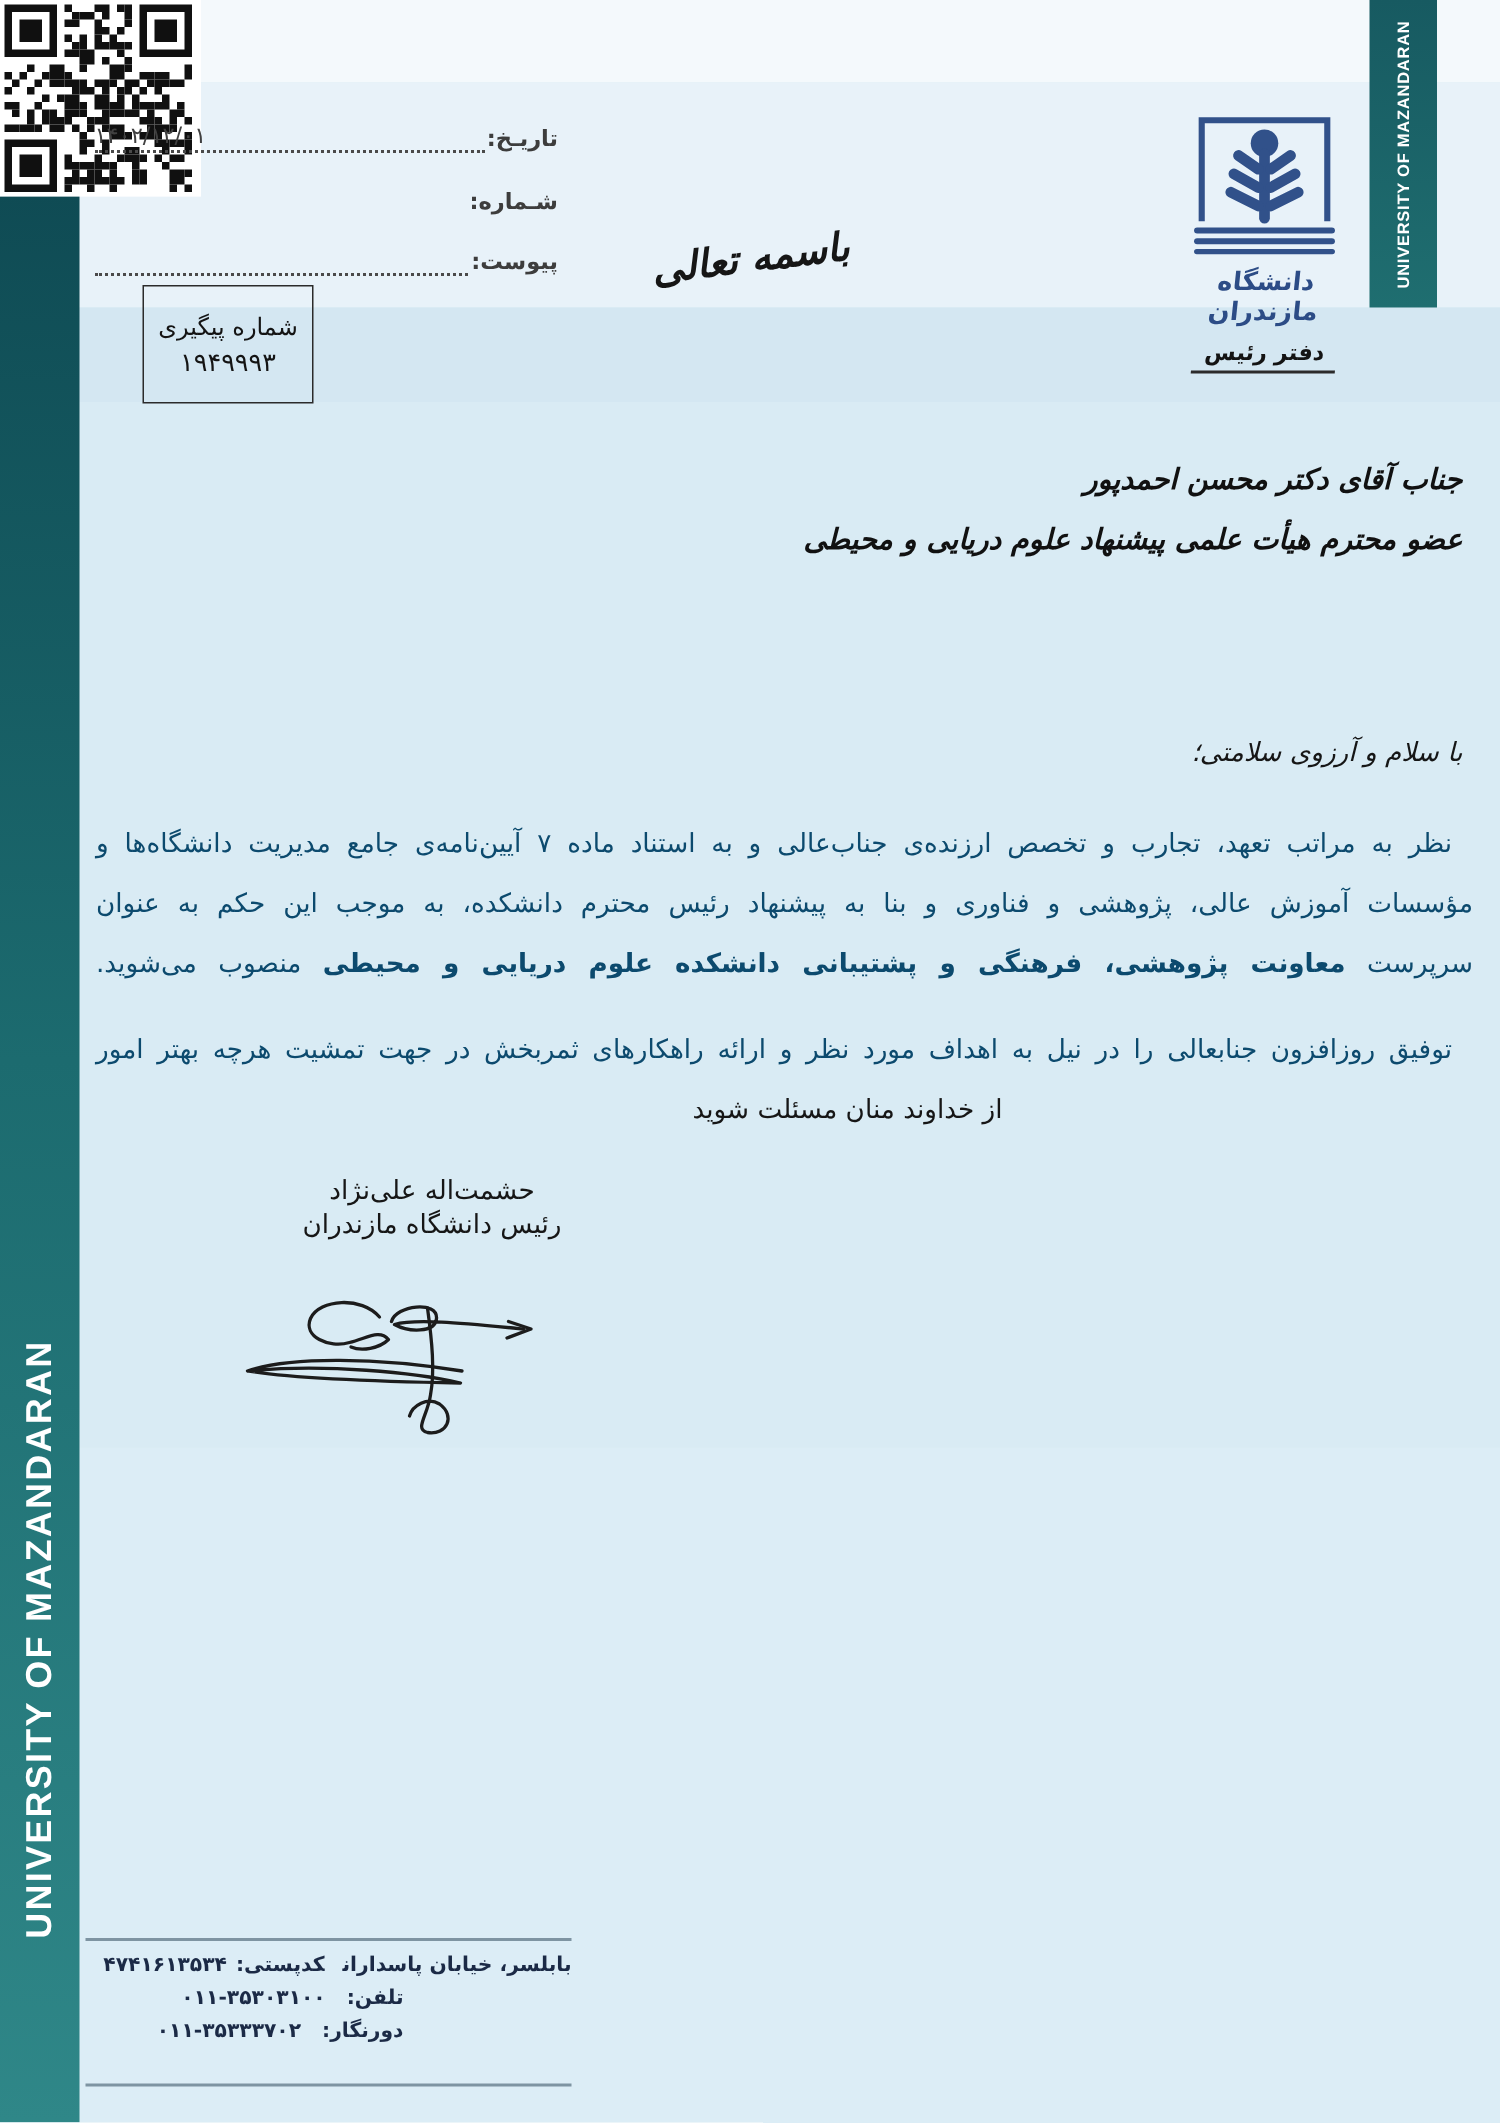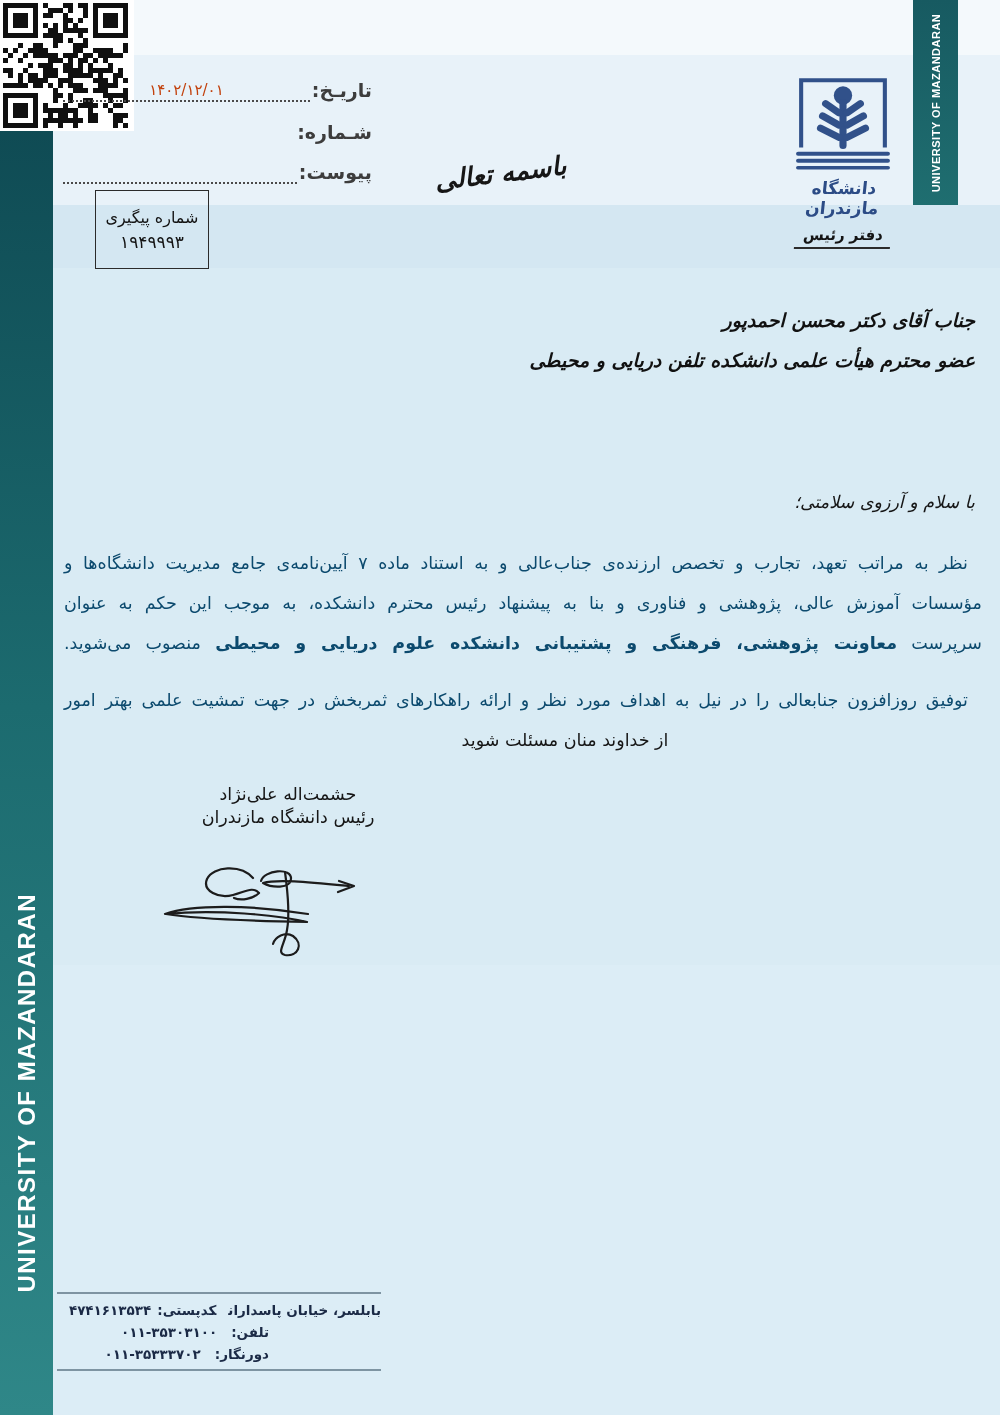--- a/index.html
+++ b/index.html
@@ -39,29 +39,29 @@
     font-size:11px;letter-spacing:0.5px;
   }
   
   .qr-wrap{position:absolute;left:0;top:0;width:134px;height:131px;background:#ffffff;}
   
   .field-row{
     position:absolute;left:63px;width:309px;height:24px;
     display:flex;direction:rtl;align-items:flex-end;
   }
   .field-row .flabel{
-    flex:0 0 auto;font-size:19px;font-weight:bold;color:#3d3d3d;
+    flex:0 0 auto;font-size:15px;font-weight:bold;color:#3d3d3d;
     padding-bottom:1px;margin-left:2px;
   }
   .field-row .dots{
     flex:1 1 auto;border-bottom:2px dotted #4a4a4a;height:22px;position:relative;
   }
   .field-row .fvalue{
-    position:absolute;left:0;right:0;bottom:1px;text-align:center;
-    font-size:15px;color:#c2410c;direction:rtl;
+    position:absolute;left:0;right:0;bottom:1px;text-align:left;
+    font-size:15px;color:#404040;direction:rtl;
   }
   .tracking-box{
     position:absolute;left:95px;top:190px;width:112px;height:77px;
     border:1.5px solid #2b2b2b;display:flex;flex-direction:column;
     align-items:center;justify-content:center;gap:5px;direction:rtl;
   }
   .tracking-box .tlabel{font-size:16px;color:#141414;}
   .tracking-box .tnumber{font-size:17px;color:#141414;letter-spacing:1px;text-align:right;}
   
   .basmala{
@@ -108,21 +108,21 @@
   }
   
   .sig-block{position:absolute;left:158px;width:260px;top:782px;text-align:center;}
   .sig-name{direction:rtl;font-size:17.5px;color:#161616;line-height:24px;}
   .sig-title{direction:rtl;font-size:17.5px;color:#161616;margin-top:1px;}
   .sig-svg{position:absolute;left:135px;top:852px;}
   
   .footer-block{
     position:absolute;left:57px;top:1292px;width:324px;
     border-top:2px solid #7e94a2;border-bottom:2px solid #7e94a2;
-    padding:5px 0 4px 0;
+    padding:5px 0 24px 0;
   }
   .footer-line{
     direction:rtl;text-align:right;font-size:13.5px;font-weight:bold;
     color:#1b2a46;line-height:22px;white-space:nowrap;
   }
   .footer-line.off{padding-right:112px;}
   .footer-line .num{direction:ltr;unicode-bidi:isolate;display:inline-block;}
   .footer-line .lbl{margin-left:14px;}
   .footer-line .plbl{margin:0 12px 0 6px;}
 </style>
@@ -427,33 +427,33 @@
       </g>
     </svg>
     <div class="logo-calligraphy">دانشگاه مازندران</div>
     <div>
       <span class="office-name">دفتر رئیس</span>
     </div>
   </div>
 
   <div class="recipient rtl-block">
     <div>جناب آقای دکتر محسن احمدپور</div>
-    <div>عضو محترم هیأت علمی دانشکده تلفن دریایی و محیطی</div>
+    <div>عضو محترم هیأت علمی پیشنهاد علوم دریایی و محیطی</div>
   </div>
 
   <div class="salutation rtl-block">با سلام و آرزوی سلامتی؛</div>
 
   <div class="body1">
     <div class="jline indent">نظر به مراتب تعهد، تجارب و تخصص ارزنده‌ی جناب‌عالی و به استناد ماده ۷ آیین‌نامه‌ی جامع مدیریت دانشگاه‌ها و</div>
     <div class="jline">مؤسسات آموزش عالی، پژوهشی و فناوری و بنا به پیشنهاد رئیس محترم دانشکده، به موجب این حکم به عنوان</div>
     <div class="jline"><span>سرپرست </span><span class="bold">معاونت پژوهشی، فرهنگی و پشتیبانی دانشکده علوم دریایی و محیطی</span><span> منصوب می‌شوید.</span></div>
   </div>
 
   <div class="body2">
-    <div class="jline indent">توفیق روزافزون جنابعالی را در نیل به اهداف مورد نظر و ارائه راهکارهای ثمربخش در جهت تمشیت علمی بهتر امور</div>
+    <div class="jline indent">توفیق روزافزون جنابعالی را در نیل به اهداف مورد نظر و ارائه راهکارهای ثمربخش در جهت تمشیت هرچه بهتر امور</div>
     <div class="cline">از خداوند منان مسئلت شوید</div>
   </div>
 
   <div class="sig-block">
     <div class="sig-name">حشمت‌اله علی‌نژاد</div>
     <div class="sig-title">رئیس دانشگاه مازندران</div>
   </div>
   <svg class="sig-svg" width="240" height="110" viewBox="0 0 240 110">
     <g stroke="#1c1c1c" stroke-width="2.2" fill="none" stroke-linecap="round" stroke-linejoin="round">
       <path d="M118 26 C106 12 78 14 72 27 C67 39 84 47 98 43 C110 40 118 34 124 41 C118 47 106 49 99 46"></path>

